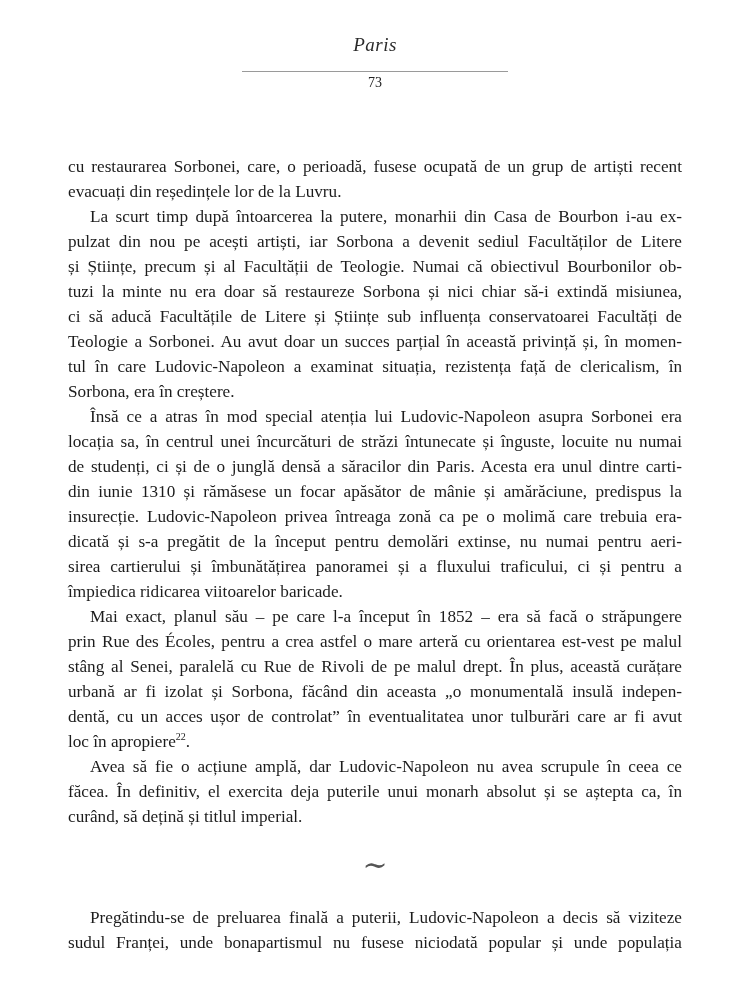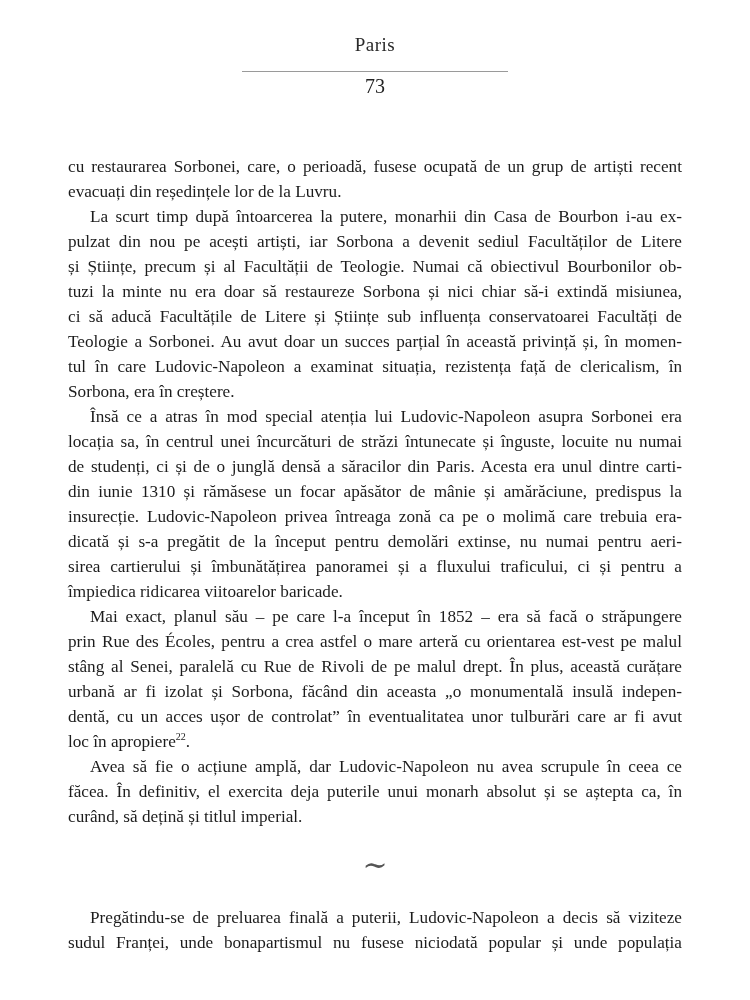--- a/index.html
+++ b/index.html
@@ -15,39 +15,40 @@
       color: #1c1c1c;
       font-family: "Liberation Serif", "DejaVu Serif", serif;
     }
     .running-head {
       position: absolute;
       left: 0;
       width: 750px;
       top: 34px;
       text-align: center;
       font-family: "Liberation Serif", "DejaVu Serif", serif;
+      font-style: italic;
       font-size: 19px;
       letter-spacing: 0.5px;
       color: #2a2a2a;
     }
     .head-rule {
       position: absolute;
       left: 242px;
       width: 266px;
       top: 71px;
       height: 0;
       border-top: 1px solid #9a9a9a;
     }
     .page-number {
       position: absolute;
       left: 0;
       width: 750px;
       top: 75px;
       text-align: center;
-      font-size: 20px;
+      font-size: 14px;
       color: #222;
     }
     .body-text {
       position: absolute;
       left: 68px;
       width: 614px;
       top: 154px;
     }
     .line {
       display: block;

